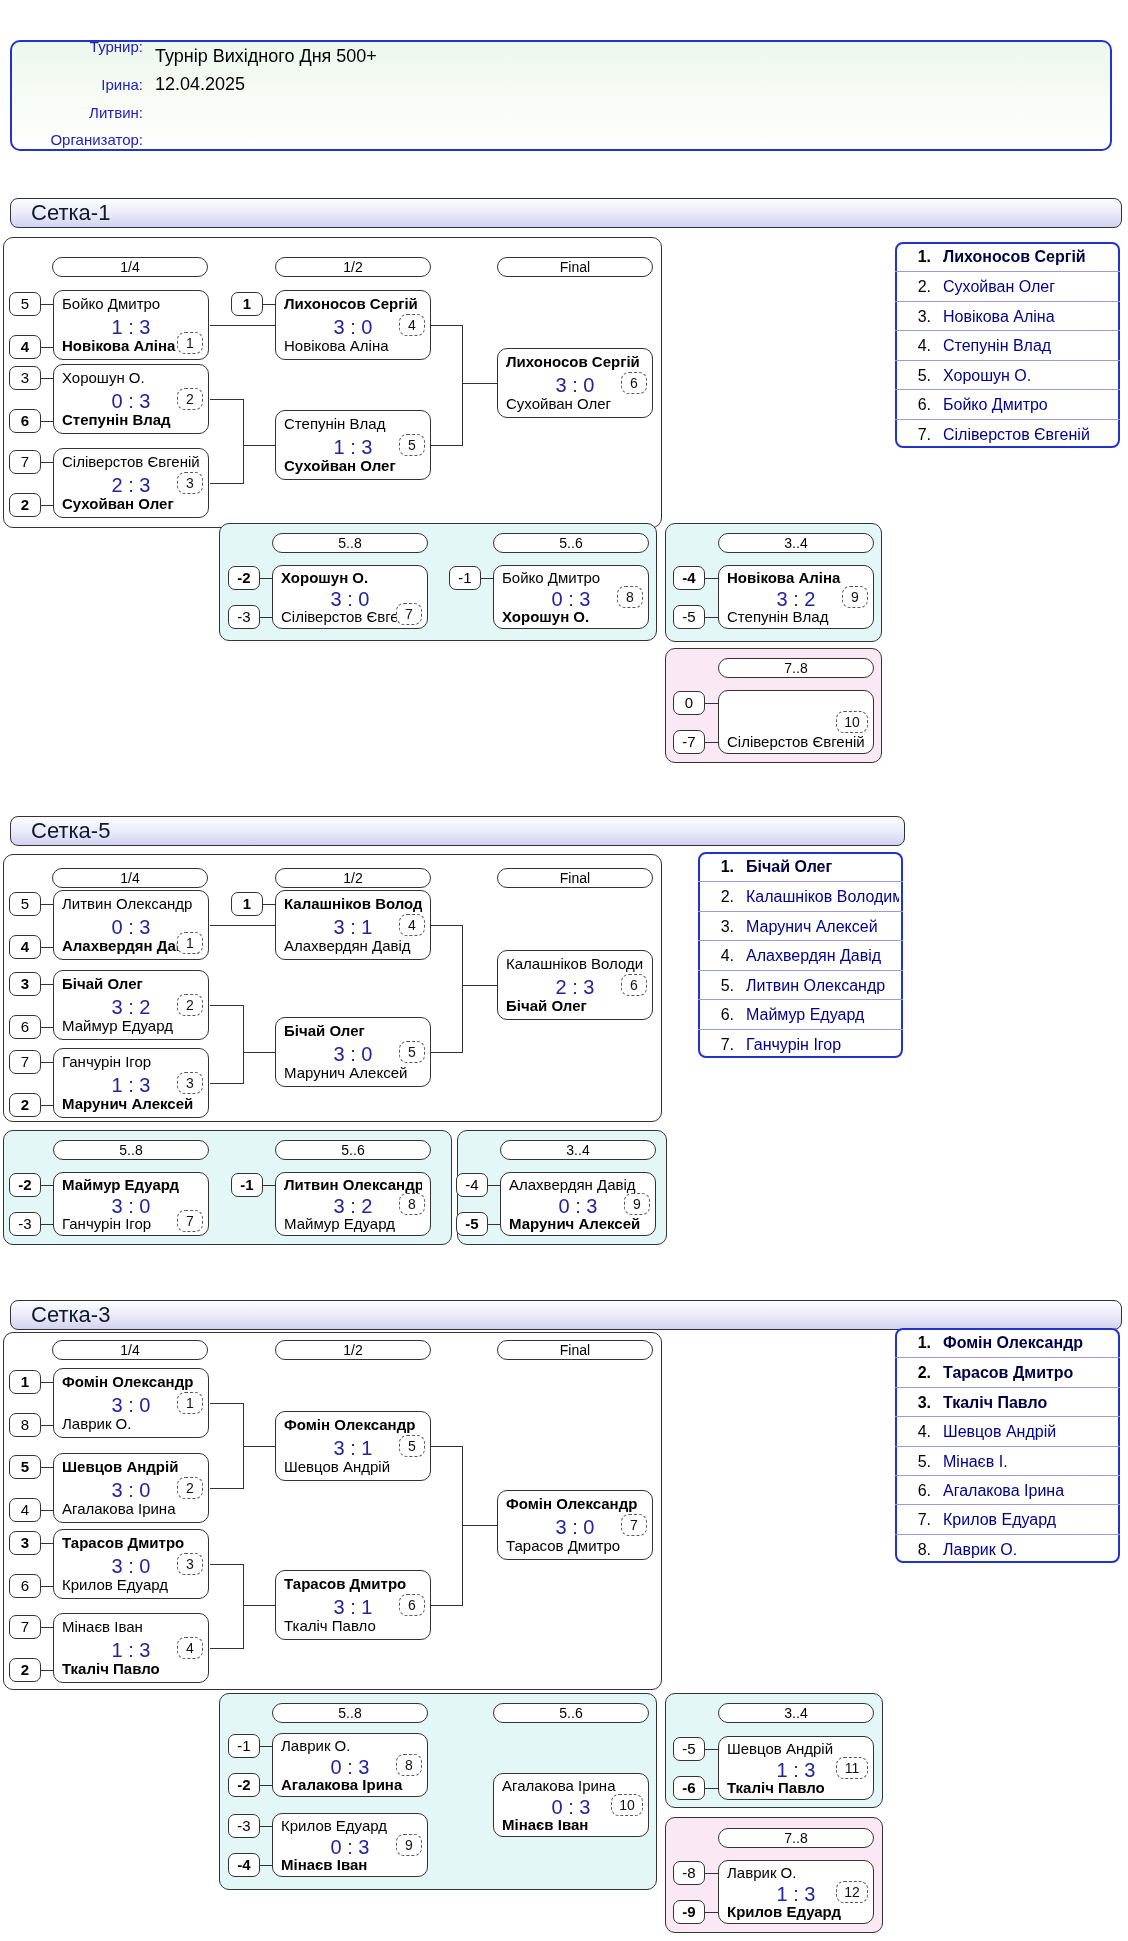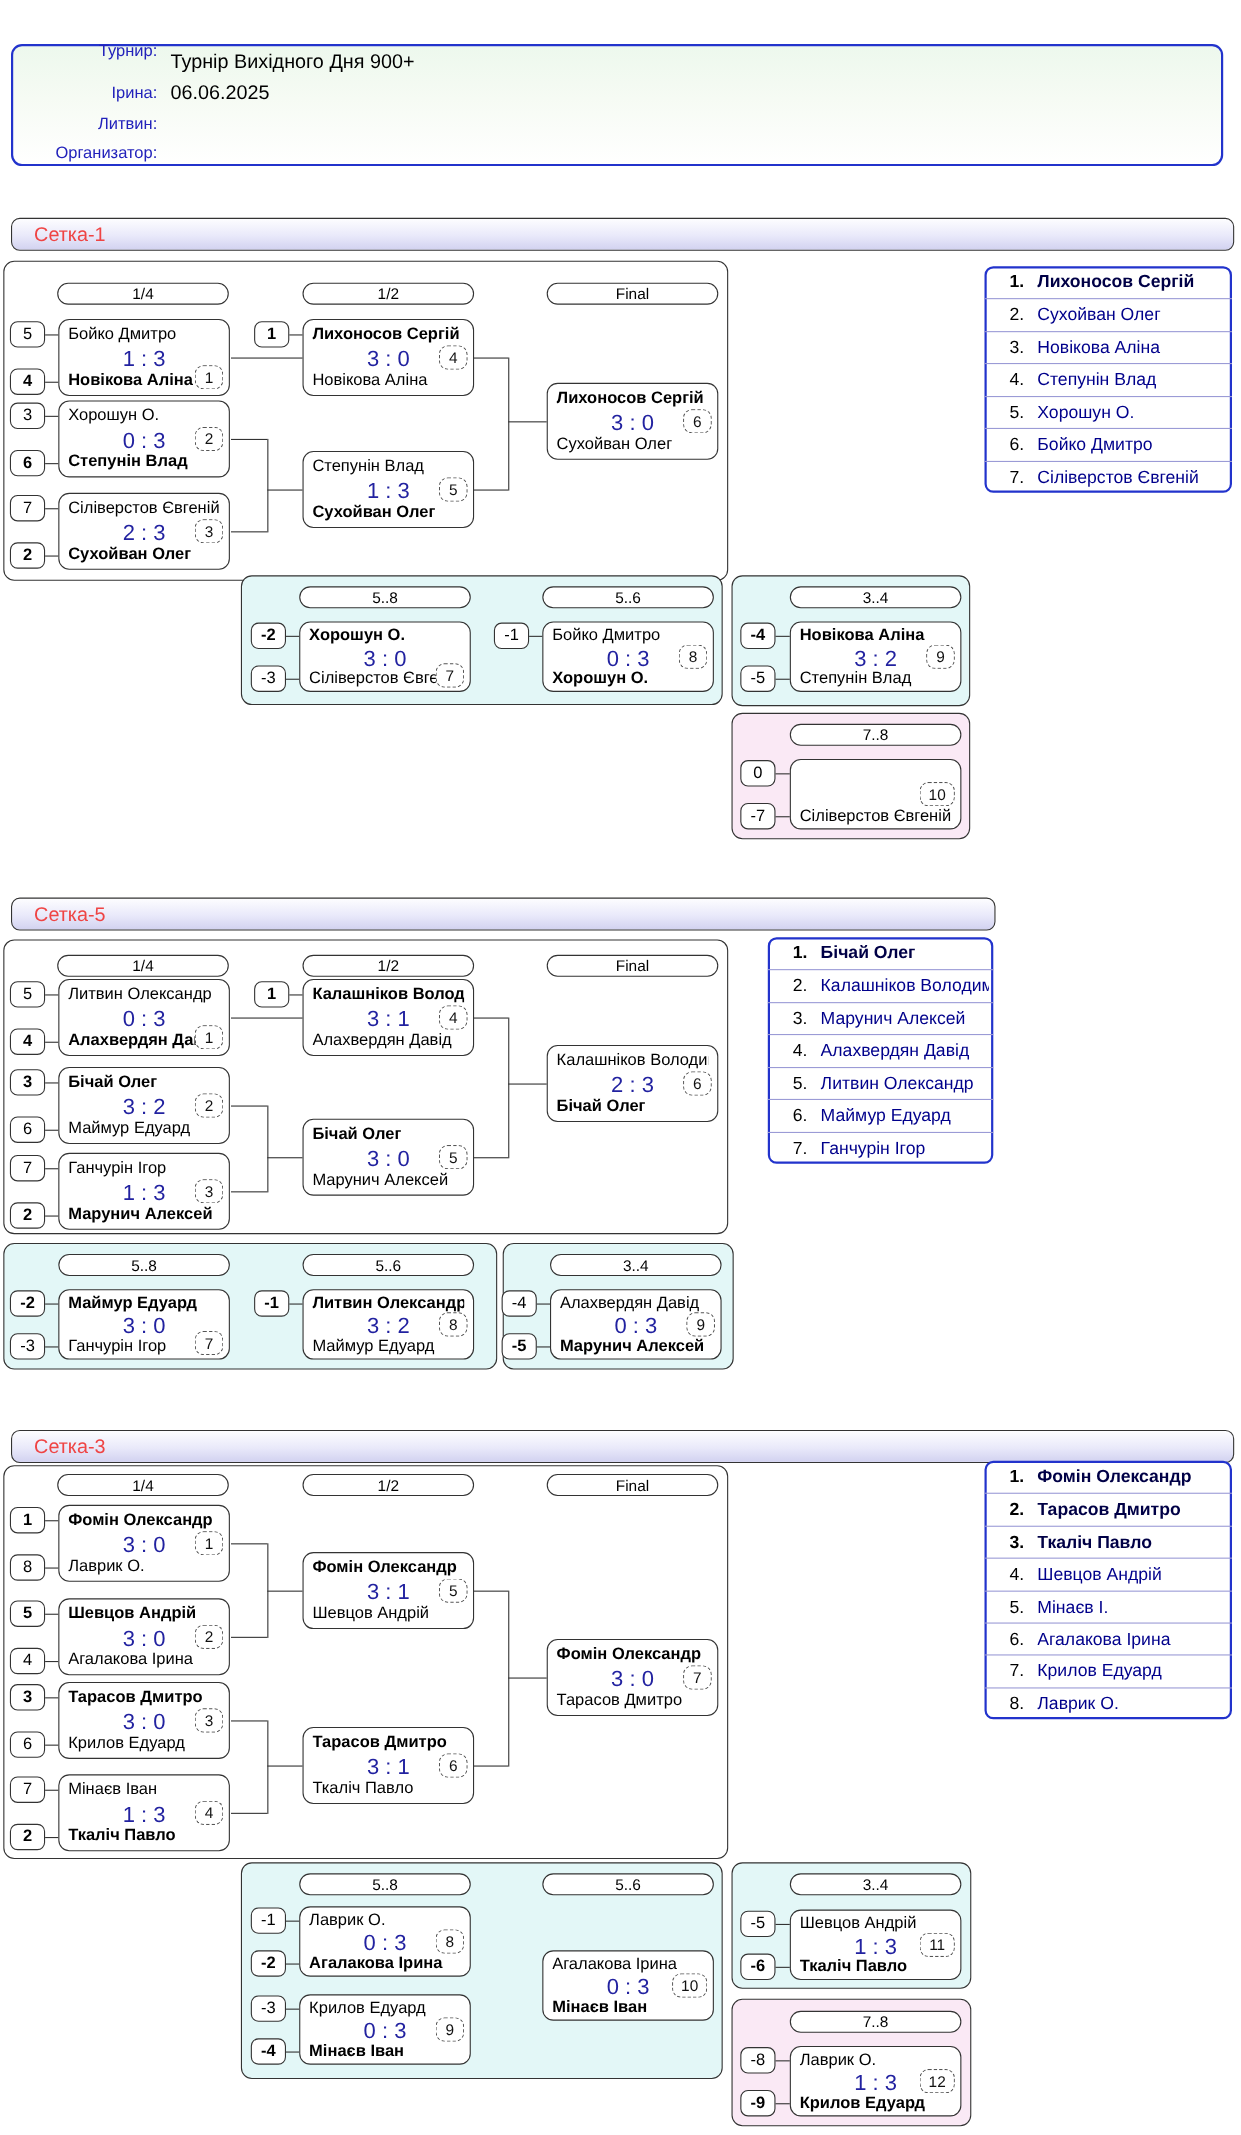--- a/index.html
+++ b/index.html
@@ -6,21 +6,21 @@
   html, body { background: #fff; }
   body { font-family: "Liberation Sans", sans-serif; }
   #root { position: relative; width: 1128px; height: 1941px; background: #fff; overflow: hidden; }
   .site-link { position: absolute; text-align: right; font-size: 17px; color: var(--link-gray); }
   .info-panel { position: absolute; border: 2px solid var(--accent-blue); border-radius: 10px;
     background: linear-gradient(180deg, #edf8ed 0%, #f6fbf4 45%, #ffffff 100%); }
   .info-label { position: absolute; text-align: right; font-size: 15px; color: var(--label-blue); line-height: 22px; }
   .info-value { position: absolute; font-size: 18px; color: #000; line-height: 24px; white-space: nowrap; }
   .section-bar { position: absolute; border: 1px solid #333; border-radius: 8px;
     background: linear-gradient(180deg, #fdfdff 0%, #e9e9fa 55%, #d2d2f0 100%); }
-  .section-title { position: absolute; font-size: 18px; color: #ef4444; line-height: 22px; }
+  .section-title { position: absolute; font-size: 22px; color: #0f172a; line-height: 22px; }
   .bracket-panel { position: absolute; border: 1px solid #333; border-radius: 10px; background: #fff; }
   .cons-panel { position: absolute; border: 1px solid #333; border-radius: 10px; }
   .cons-panel.cyan { background: var(--cyan-panel); }
   .cons-panel.pink { background: var(--pink-panel); }
   .pill { position: absolute; border: 1px solid #333; border-radius: 10px; background: #fff;
     font-size: 14px; color: #000; text-align: center; height: 20px; line-height: 18px; }
   .match { position: absolute; border: 1px solid #333; border-radius: 10px; background: #fff; }
   .mline { position: absolute; left: 9px; right: 9px; height: 20px; line-height: 20px;
     font-size: 15px; color: #000; white-space: nowrap; overflow: hidden; }
   .mline.b { font-weight: bold; }
@@ -41,23 +41,23 @@
   .srow.b .spos { font-weight: bold; }
   .srow.b .sname { font-weight: bold; color: #000046; }
 </style>
 </head>
 <body>
 
 <div id="root">
 
   <div class="info-panel" style="left:10px;top:40px;width:1102px;height:111px;"></div>
   <div class="info-label" style="left:18px;top:36px;width:125px;">Турнир:</div>
-  <div class="info-value" style="left:155px;top:44px;width:700px;">Турнір Вихідного Дня 900+</div>
+  <div class="info-value" style="left:155px;top:44px;width:700px;">Турнір Вихідного Дня 500+</div>
   <div class="info-label" style="left:18px;top:74px;width:125px;">Ірина:</div>
-  <div class="info-value" style="left:155px;top:72px;width:700px;">06.06.2025</div>
+  <div class="info-value" style="left:155px;top:72px;width:700px;">12.04.2025</div>
   <div class="info-label" style="left:18px;top:102px;width:125px;">Литвин:</div>
   <div class="info-value" style="left:155px;top:100px;width:700px;"></div>
   <div class="info-label" style="left:18px;top:129px;width:125px;">Организатор:</div>
 <div class="section-bar" style="left: 10px; top: 198px; width: 1112px; height: 30px;"></div>
     <div class="section-title" style="left: 31px; top: 202px; width: 300px; height: 22px;">Сетка-1</div>
     <div class="bracket-panel" style="left: 3px; top: 237px; width: 659px; height: 291px;"></div>
     <div class="pill" style="left: 52px; top: 257px; width: 156px; height: 20px;">1/4</div>
     <div class="pill" style="left: 275px; top: 257px; width: 156px; height: 20px;">1/2</div>
     <div class="pill" style="left: 497px; top: 257px; width: 156px; height: 20px;">Final</div>
     <div class="cline" style="left: 210px; top: 325px; width: 65px; height: 1px;"></div>

